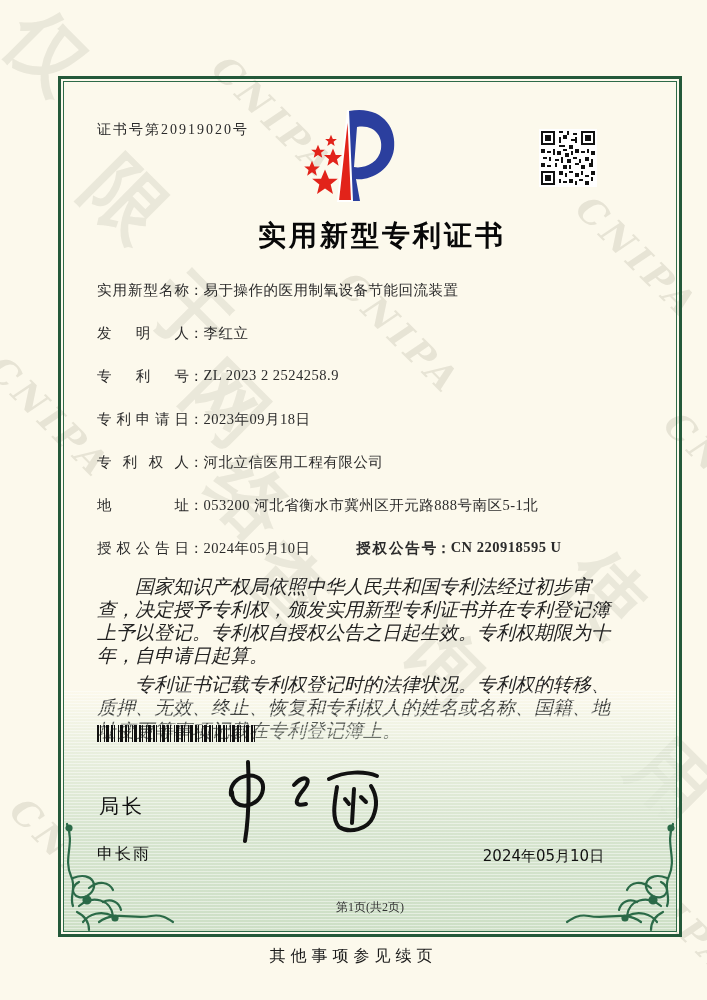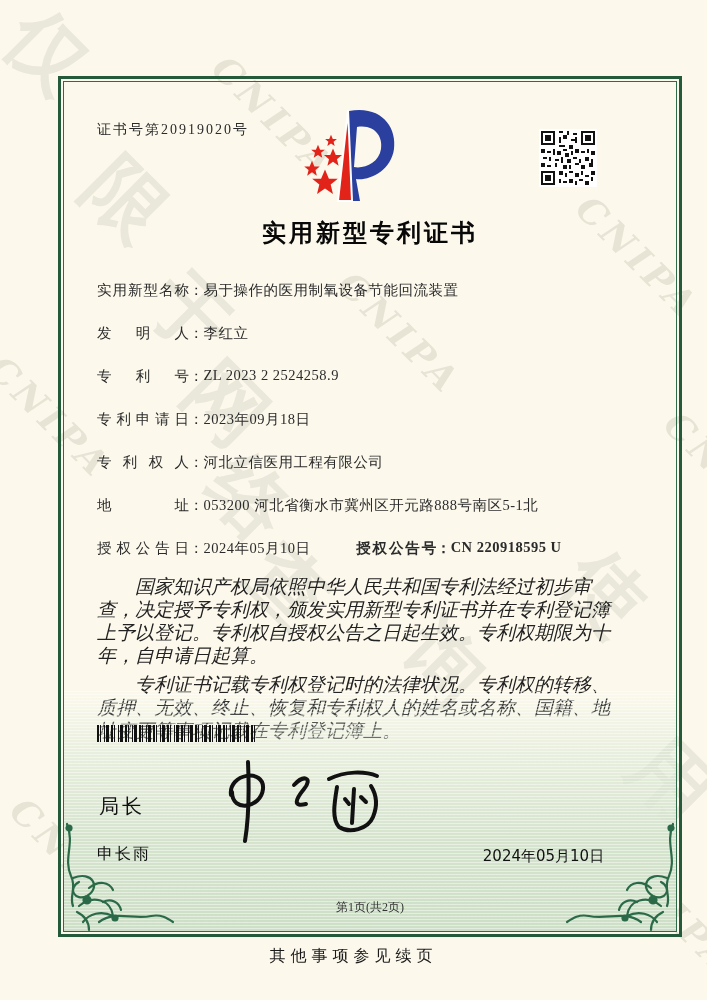--- a/index.html
+++ b/index.html
@@ -16,23 +16,23 @@
   .wm-en{font-size:36px;font-style:italic;letter-spacing:5px;
          color:rgba(150,144,126,0.20);font-family:"DejaVu Serif",serif;}
   
   .frame{position:absolute;left:58px;top:76px;width:585px;height:855px;
          border:3px solid #24593a;z-index:1;padding-left:33px;}
   .frame-inner{position:absolute;inset:2px;border:1px solid #2e6b49;pointer-events:none;}
   
   .cert-no{position:absolute;left:36px;top:42px;font-size:14px;letter-spacing:2px;color:#2a2a2a;}
   .logo{position:absolute;left:228px;top:26px;width:128px;height:104px;}
   .qr{position:absolute;left:478px;top:50px;width:58px;height:58px;background:#fff;}
-  .doc-title{position:absolute;left:0;top:138px;width:100%;text-align:center;
+  .doc-title{position:absolute;left:12px;top:138px;width:100%;text-align:center;
              font-family:"DejaVu Sans","Liberation Sans",sans-serif;
-             font-weight:bold;font-size:24px;letter-spacing:3px;color:#080808;}
+             font-weight:bold;font-size:28px;letter-spacing:3px;color:#080808;}
   
   .fields{position:absolute;left:36px;top:202px;right:16px;font-size:14.5px;color:#2b2b2b;}
   .frow{height:43px;}
   .flabel{display:inline-block;width:92px;text-align:justify;text-align-last:justify;vertical-align:top;}
   .fcolon{display:inline-block;vertical-align:top;}
   .fvalue{display:inline-block;vertical-align:top;letter-spacing:0.5px;}
   .grant-second{display:inline-block;margin-left:42px;font-weight:bold;}
   .grant-second .flabel{width:80px;}
   
   .paras{position:absolute;left:36px;top:496px;width:524px;

